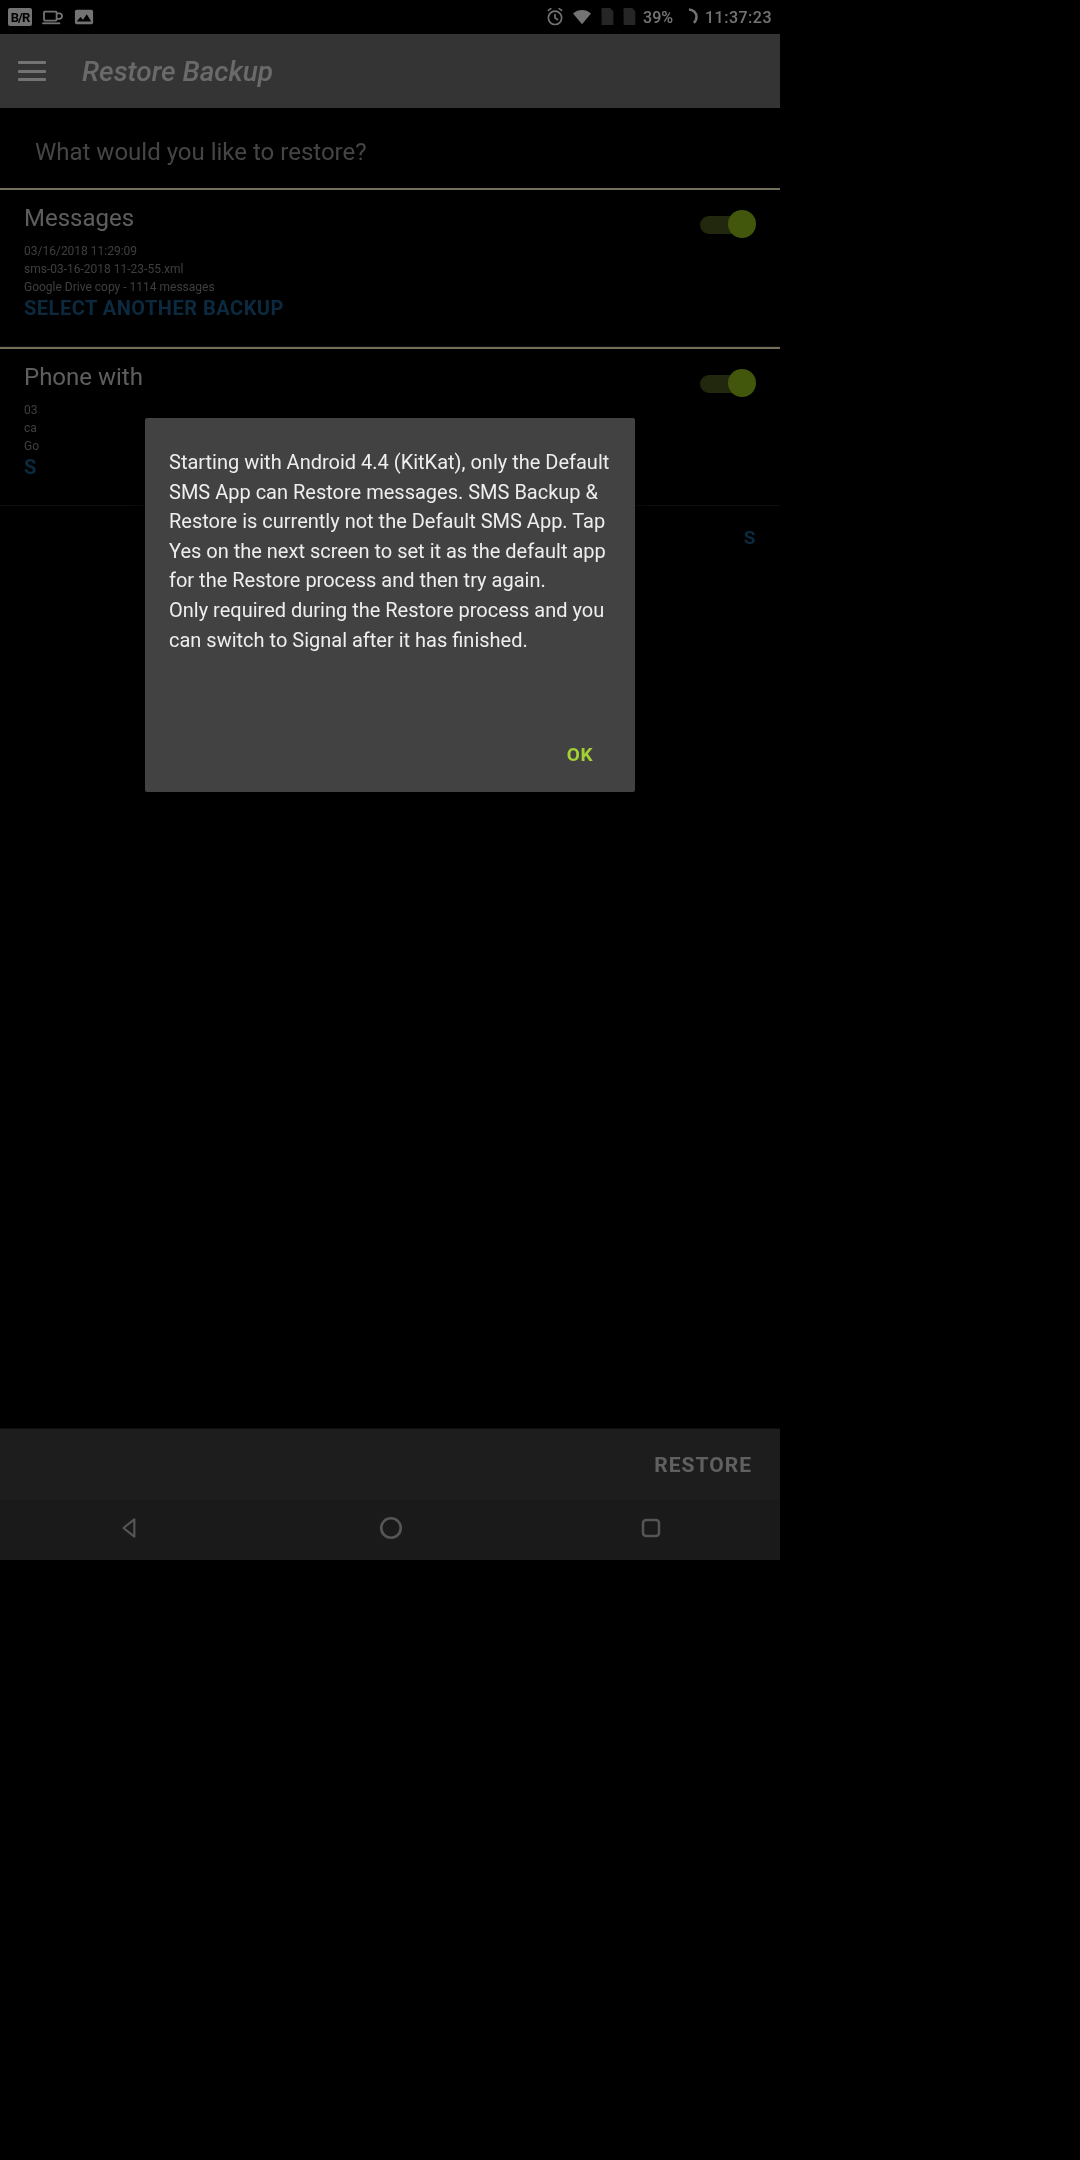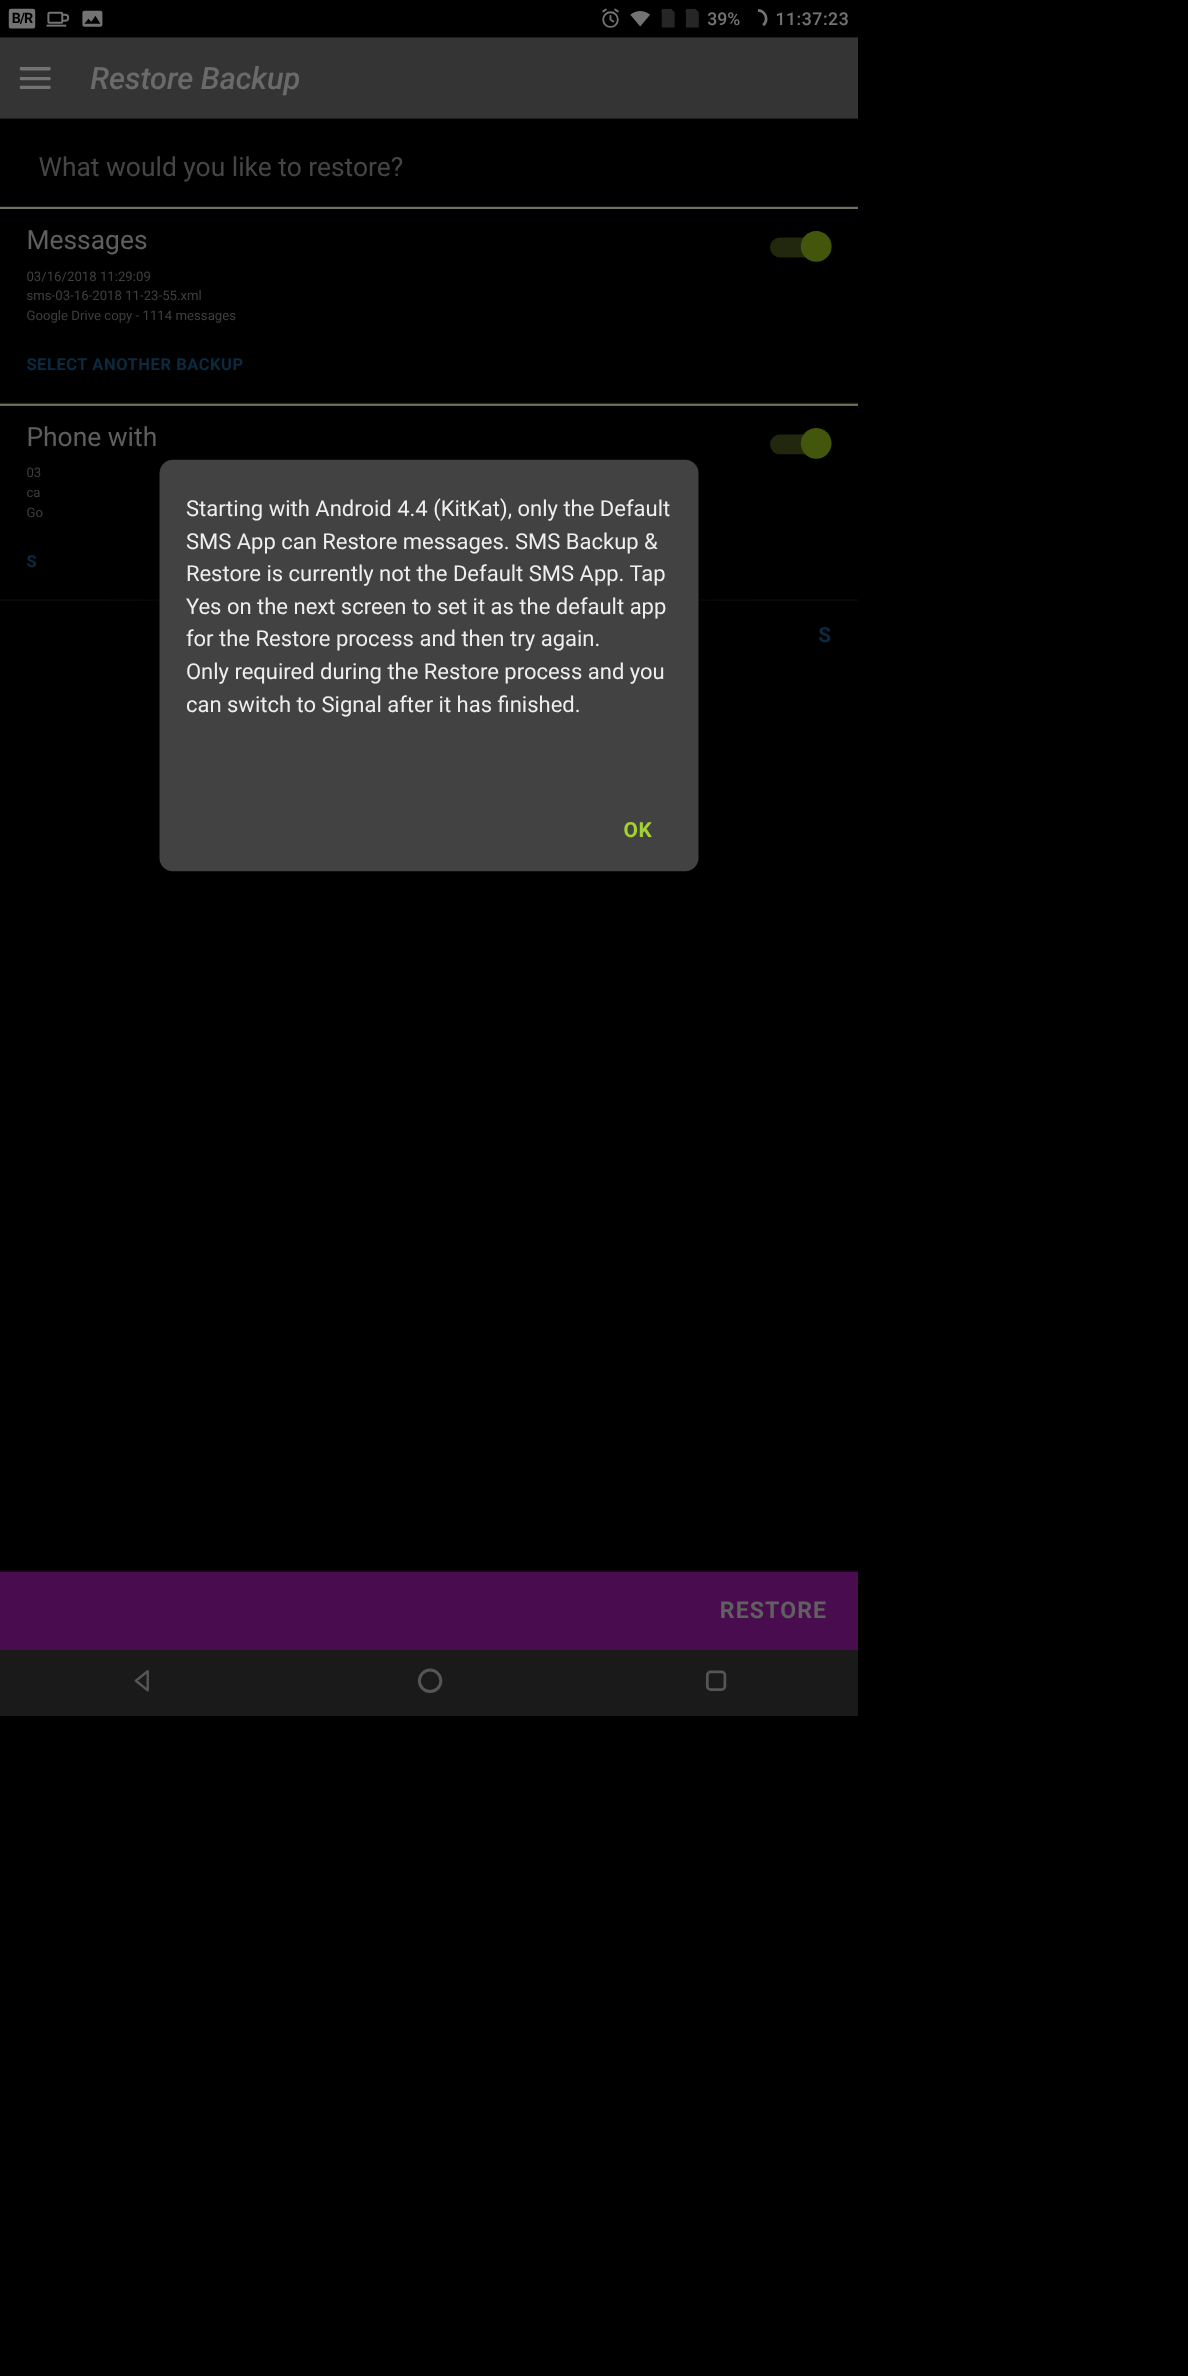--- a/index.html
+++ b/index.html
@@ -22,38 +22,38 @@
   .app-title { font-size:28px; font-weight:500; color:#eaeaea; }
 
   
   .content { flex:1; background:#000; padding:0; overflow:hidden; }
   .subheader { padding:30px 35px 22px; font-size:24px; color:#9a9a9a; }
   .section { padding:14px 24px 26px; border-top:2px solid #fef9c3; }
   .section:first-of-type { border-top:none; }
   .row { display:flex; align-items:flex-start; justify-content:space-between; }
   .section-title { font-size:24px; color:#d0d0d0; margin-bottom:10px; }
   .section-sub { font-size:12px; color:#8a8a8a; line-height:1.5; }
-  .link-btn { margin-top:26px; font-size:15px; font-weight:700; color:#1a5d8c; letter-spacing:0.5px; }
+  .link-btn { font-size:20px; font-weight:700; color:#1a5d8c; letter-spacing:0.5px; }
   .toggle { width:56px; height:32px; position:relative; margin-top:4px; }
   .toggle-track { position:absolute; top:8px; left:0; width:44px; height:18px; border-radius:10px; background:#4a5a1f; }
   .toggle-thumb { position:absolute; top:2px; right:0; width:28px; height:28px; border-radius:50%; background:#93c21a; }
   .divider { height:1px; background:#222; margin:0; }
   .adv-link { text-align:right; padding:20px 24px; font-size:19px; font-weight:700; color:#1a5d8c; letter-spacing:0.5px; }
 
   
-  .bottom-bar { height:72px; border-top:1px solid #1e1e1e; display:flex; align-items:center; justify-content:flex-end; padding:0 28px; background:#a21caf; }
+  .bottom-bar { height:72px; border-top:1px solid #1e1e1e; display:flex; align-items:center; justify-content:flex-end; padding:0 28px; background:#404040; }
   .restore-btn { font-size:21px; font-weight:700; color:#d4d4d4; letter-spacing:1px; }
 
   
   .nav-bar { height:60px; background:#3a3a3a; display:flex; align-items:center; justify-content:space-around; }
   .nav-btn svg { stroke:#bdbdbd; fill:none; }
 
   
   .scrim { position:absolute; inset:0; background:rgba(0,0,0,0.55); z-index:10; }
-  .dialog { position:absolute; left:50%; top:418px; transform:translateX(-50%); width:490px; background:#424242; border-radius:12px; z-index:20; padding:30px 24px 12px; box-shadow:0 10px 40px rgba(0,0,0,0.6); }
+  .dialog { position:absolute; left:50%; top:418px; transform:translateX(-50%); width:490px; background:#424242; border-radius:2px; z-index:20; padding:30px 24px 12px; box-shadow:0 10px 40px rgba(0,0,0,0.6); }
   .dialog-text { font-size:20px; line-height:1.48; color:#eeeeee; }
   .dialog-actions { display:flex; justify-content:flex-end; margin-top:30px; padding:6px 8px; }
   .ok-btn { font-size:19px; font-weight:700; color:#a3d133; letter-spacing:0.5px; padding:8px 10px;margin-top:44px; }
 </style>
 </head>
 <body>
 
 <div class="screen">
 
   <div class="status-bar">

